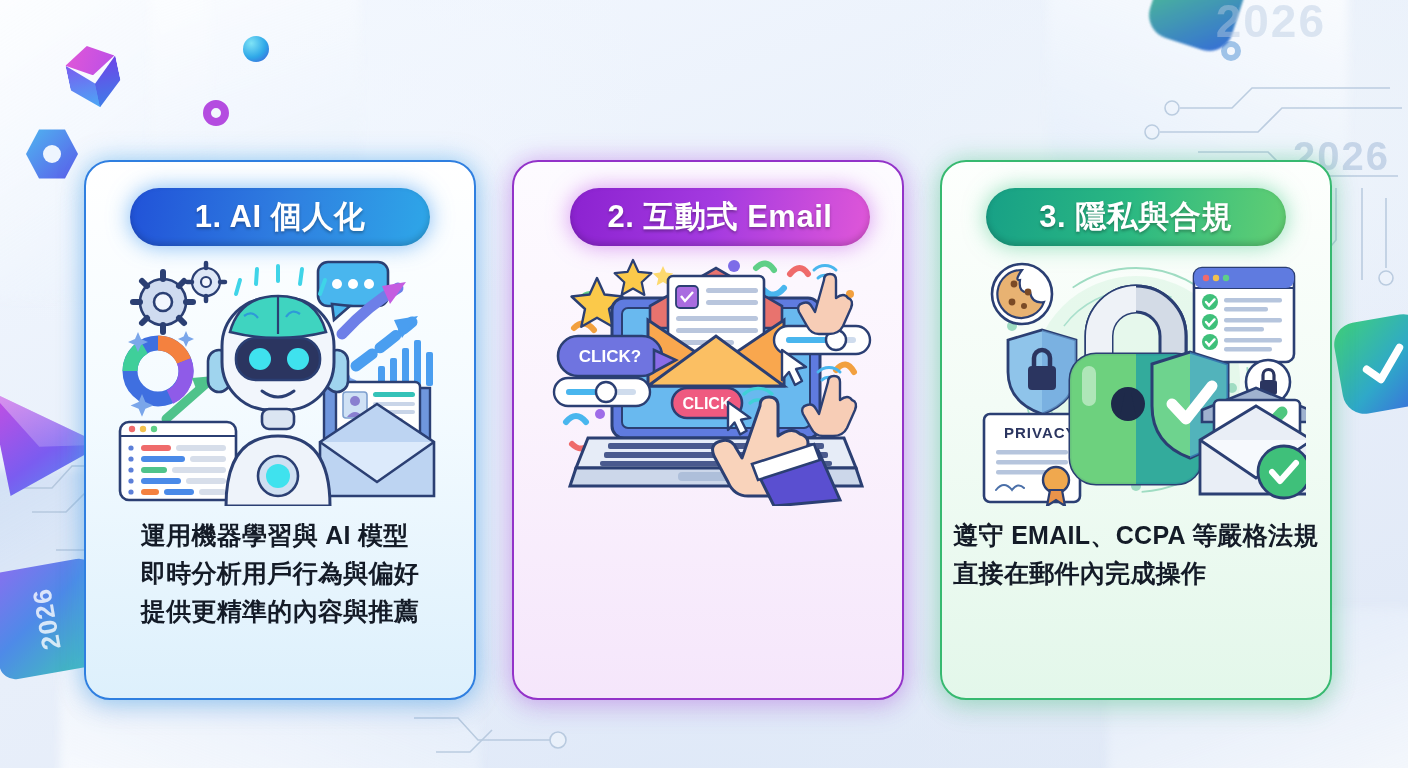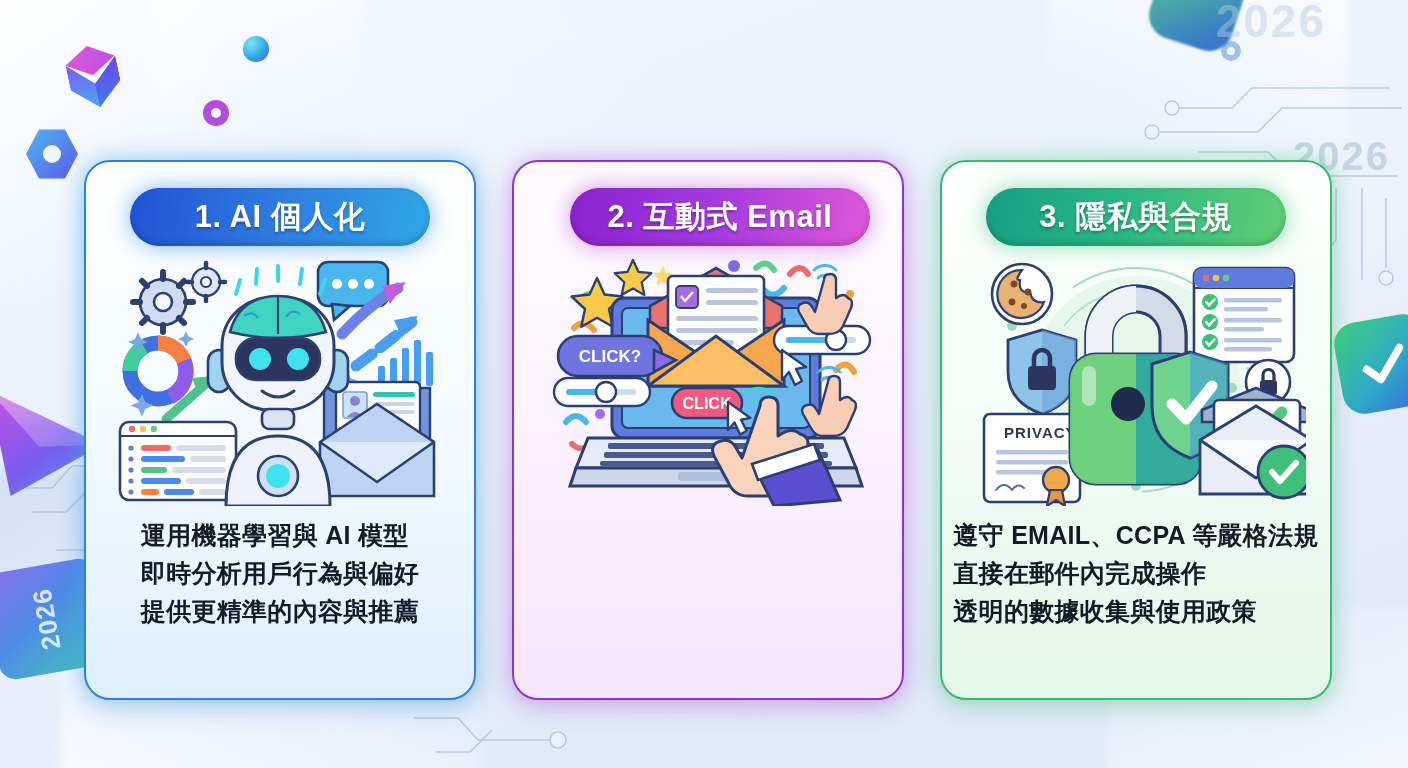--- a/index.html
+++ b/index.html
@@ -702,18 +702,17 @@
             <path d="M234 186 L290 224 L346 186" fill="#f6f9fd" stroke="#2b3f73" stroke-width="2.8"></path>
             <circle cx="318" cy="218" r="26" fill="#3fc07a" stroke="#2b3f73" stroke-width="2.8"></circle>
             <path d="M306 218 l8 9 16 -18" stroke="#ffffff" stroke-width="6" fill="none" stroke-linecap="round" stroke-linejoin="round"></path>
           </g>
         </svg>
       </div>
 
       <div class="body-text">
         <div>遵守 EMAIL、CCPA 等嚴格法規</div>
         <div>直接在郵件內完成操作</div>
-        <div>透明的數據收集與使用政策</div>
       </div>
     </div>
 
   </div>
 </div>
 
 </body></html>

